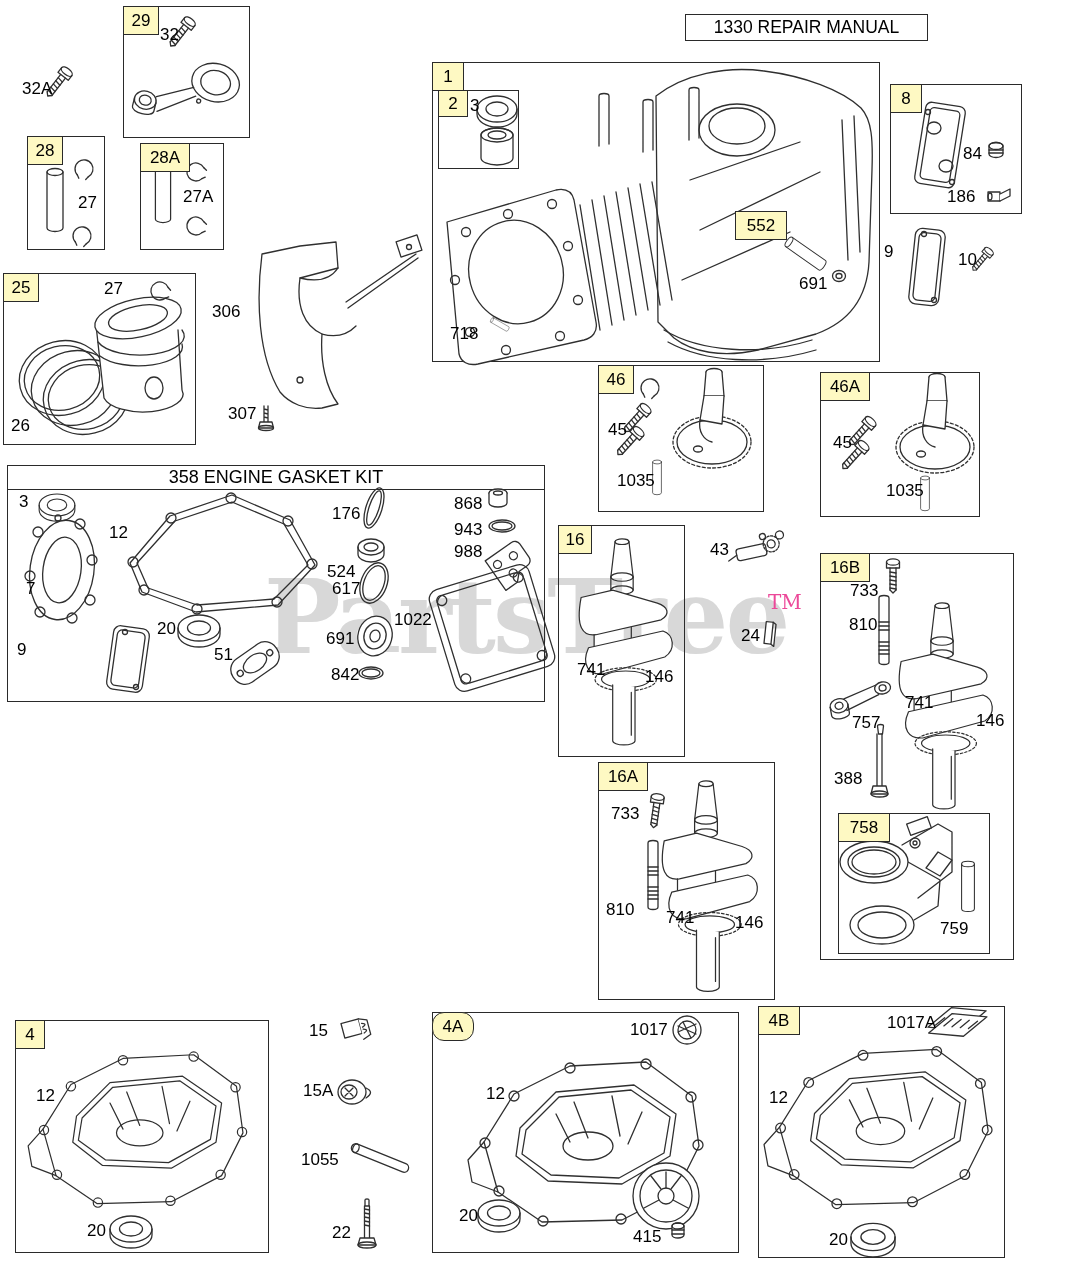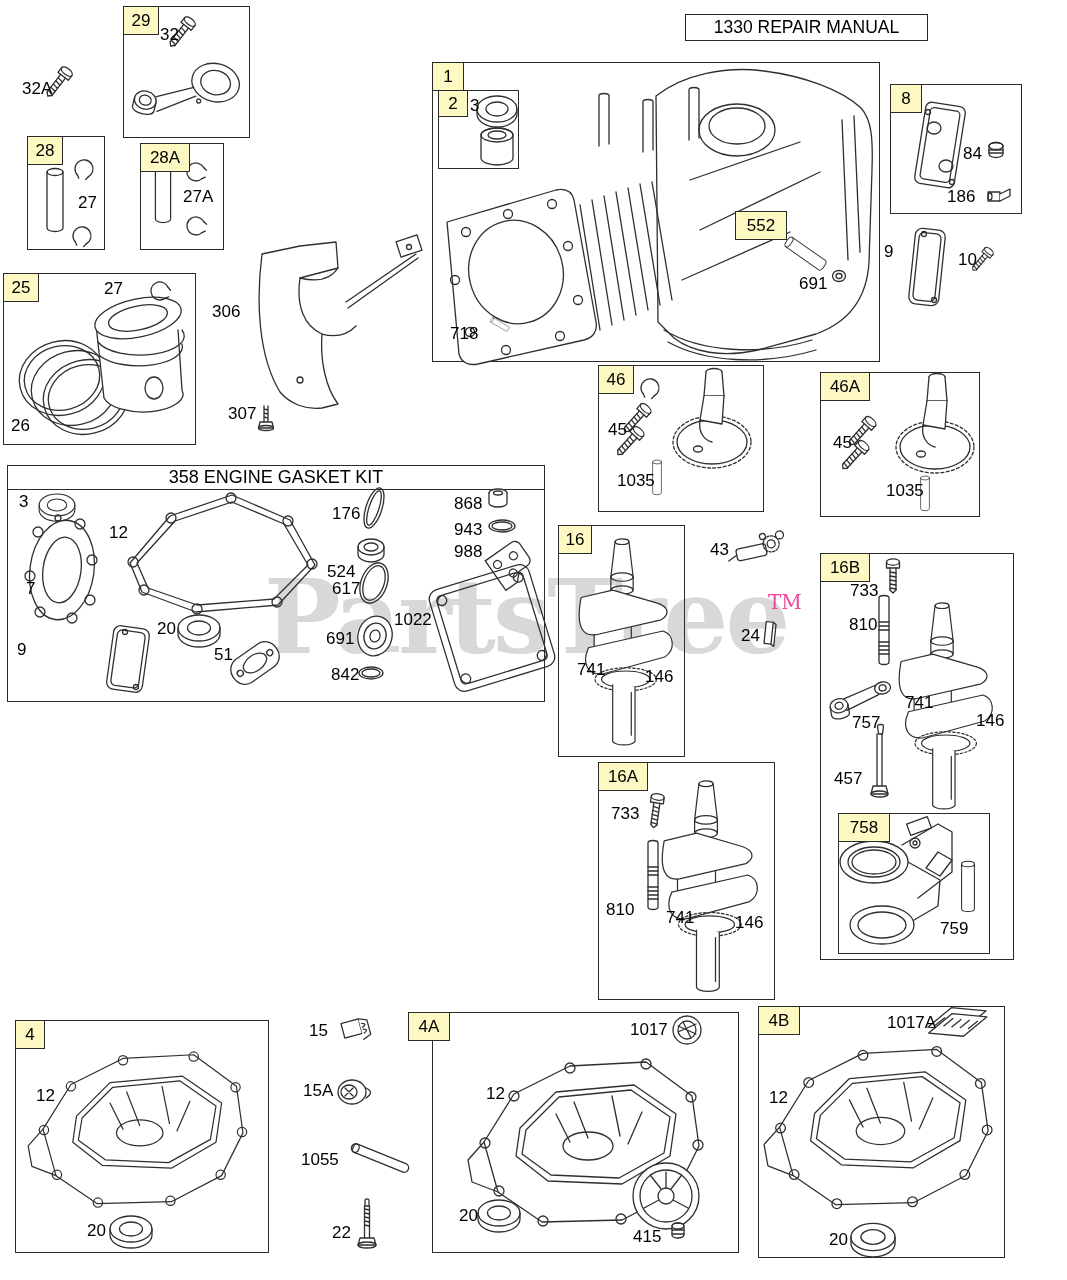--- a/index.html
+++ b/index.html
@@ -63,21 +63,21 @@
   <div class="tag" style="left:438px;top:90px;width:28px;height:25px;">2</div>
   <div class="tag" style="left:735px;top:211px;width:50px;height:27px;">552</div>
   <div class="tag" style="left:890px;top:84px;width:30px;height:27px;">8</div>
   <div class="tag" style="left:598px;top:365px;width:34px;height:27px;">46</div>
   <div class="tag" style="left:820px;top:372px;width:48px;height:27px;">46A</div>
   <div class="tag" style="left:558px;top:525px;width:32px;height:27px;">16</div>
   <div class="tag" style="left:820px;top:553px;width:48px;height:27px;">16B</div>
   <div class="tag" style="left:838px;top:813px;width:50px;height:27px;">758</div>
   <div class="tag" style="left:598px;top:762px;width:48px;height:27px;">16A</div>
   <div class="tag" style="left:15px;top:1020px;width:28px;height:27px;">4</div>
-  <div class="tag" style="left:408px;top:1012px;width:40px;height:27px;">4A</div>
+  <div class="tag" style="left:432px;top:1012px;width:40px;height:27px;border-radius:12px;">4A</div>
   <div class="tag" style="left:758px;top:1006px;width:40px;height:27px;">4B</div>
 
   <span class="lbl" style="left:160px;top:25px;">32</span>
   <span class="lbl" style="left:22px;top:79px;">32A</span>
   <span class="lbl" style="left:78px;top:193px;">27</span>
   <span class="lbl" style="left:183px;top:187px;">27A</span>
   <span class="lbl" style="left:104px;top:279px;">27</span>
   <span class="lbl" style="left:11px;top:416px;">26</span>
   <span class="lbl" style="left:212px;top:302px;">306</span>
   <span class="lbl" style="left:228px;top:404px;">307</span>
@@ -109,21 +109,21 @@
   <span class="lbl" style="left:617px;top:471px;">1035</span>
   <span class="lbl" style="left:833px;top:433px;">45</span>
   <span class="lbl" style="left:886px;top:481px;">1035</span>
   <span class="lbl" style="left:577px;top:660px;">741</span>
   <span class="lbl" style="left:645px;top:667px;">146</span>
   <span class="lbl" style="left:710px;top:540px;">43</span>
   <span class="lbl" style="left:741px;top:626px;">24</span>
   <span class="lbl" style="left:850px;top:581px;">733</span>
   <span class="lbl" style="left:849px;top:615px;">810</span>
   <span class="lbl" style="left:852px;top:680px;margin-top:33px;">757</span>
-  <span class="lbl" style="left:834px;top:769px;">457</span>
+  <span class="lbl" style="left:834px;top:769px;">388</span>
   <span class="lbl" style="left:905px;top:693px;">741</span>
   <span class="lbl" style="left:976px;top:711px;">146</span>
   <span class="lbl" style="left:611px;top:804px;">733</span>
   <span class="lbl" style="left:606px;top:900px;">810</span>
   <span class="lbl" style="left:666px;top:908px;">741</span>
   <span class="lbl" style="left:735px;top:913px;">146</span>
   <span class="lbl" style="left:940px;top:919px;">759</span>
 
   <span class="lbl" style="left:36px;top:1086px;">12</span>
   <span class="lbl" style="left:87px;top:1221px;">20</span>

